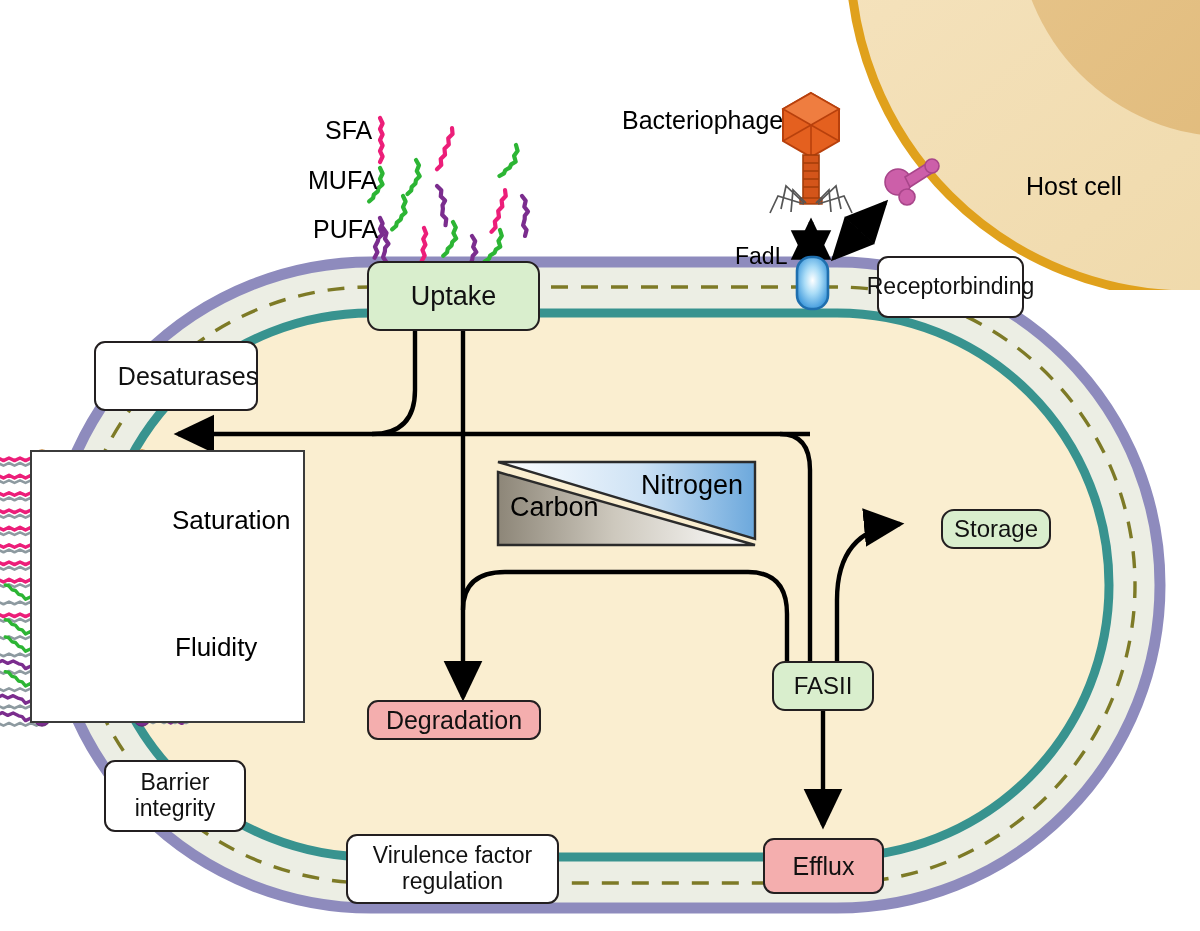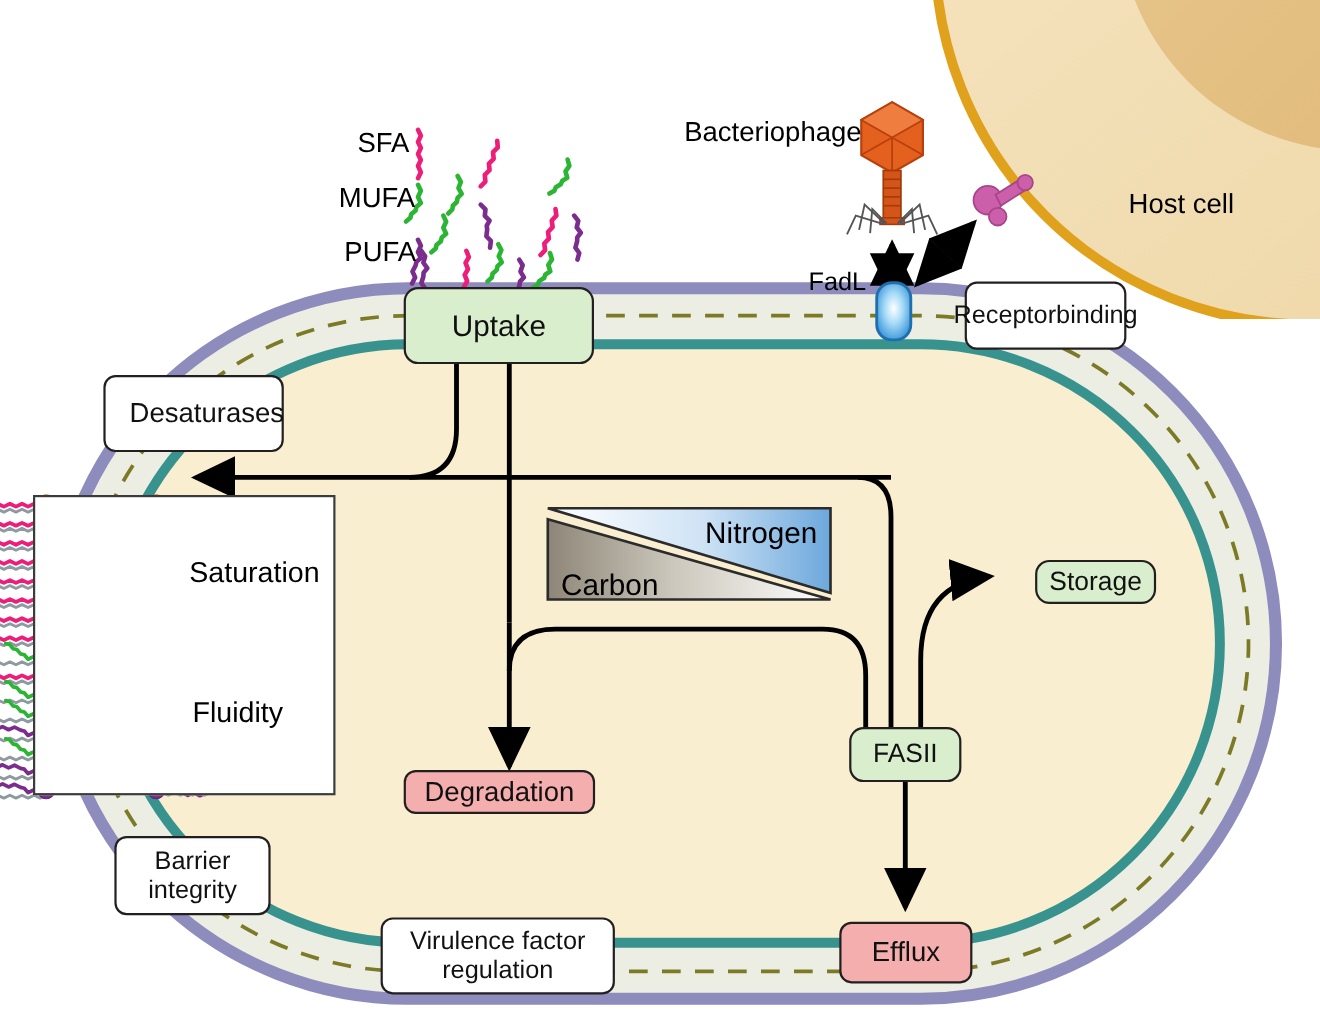--- a/index.html
+++ b/index.html
@@ -401,19 +401,19 @@
     <span>Barrier</span>
     <span>integrity</span>
   </div>
 
   <div class="box white" style="left:346px;top:834px;width:213px;height:70px;font-size:23px;flex-direction:column;">
     <span>Virulence factor</span>
     <span>regulation</span>
   </div>
 
   <div class="plaintext" style="left:641px;top:470px;font-size:27px;">Nitrogen</div>
-  <div class="plaintext" style="left:510px;top:517px;font-size:27px;">Carbon</div>
+  <div class="plaintext" style="left:510px;top:492px;font-size:27px;">Carbon</div>
 
   <div class="inset" style="left:30px;top:450px;width:275px;height:273px;"></div>
   <div class="plaintext" style="left:172px;top:505px;font-size:26px;">Saturation</div>
   <div class="plaintext" style="left:175px;top:632px;font-size:26px;">Fluidity</div>
 
 </div>
 
 </body></html>

